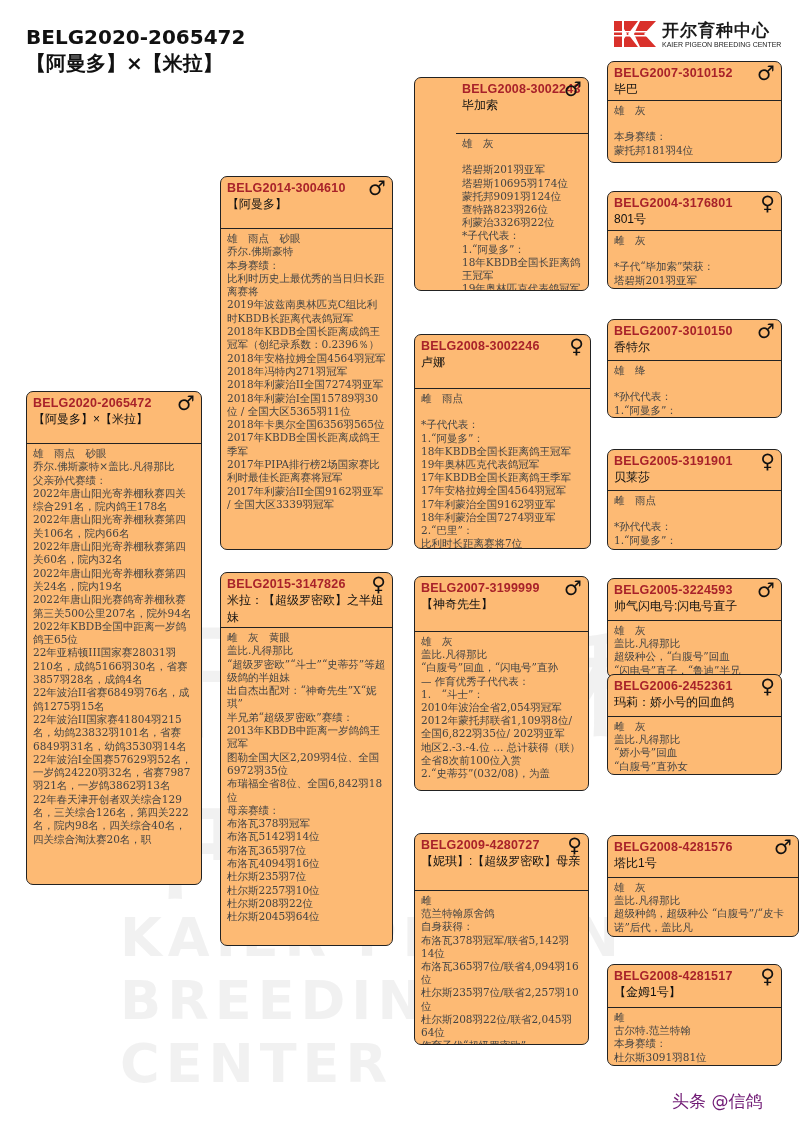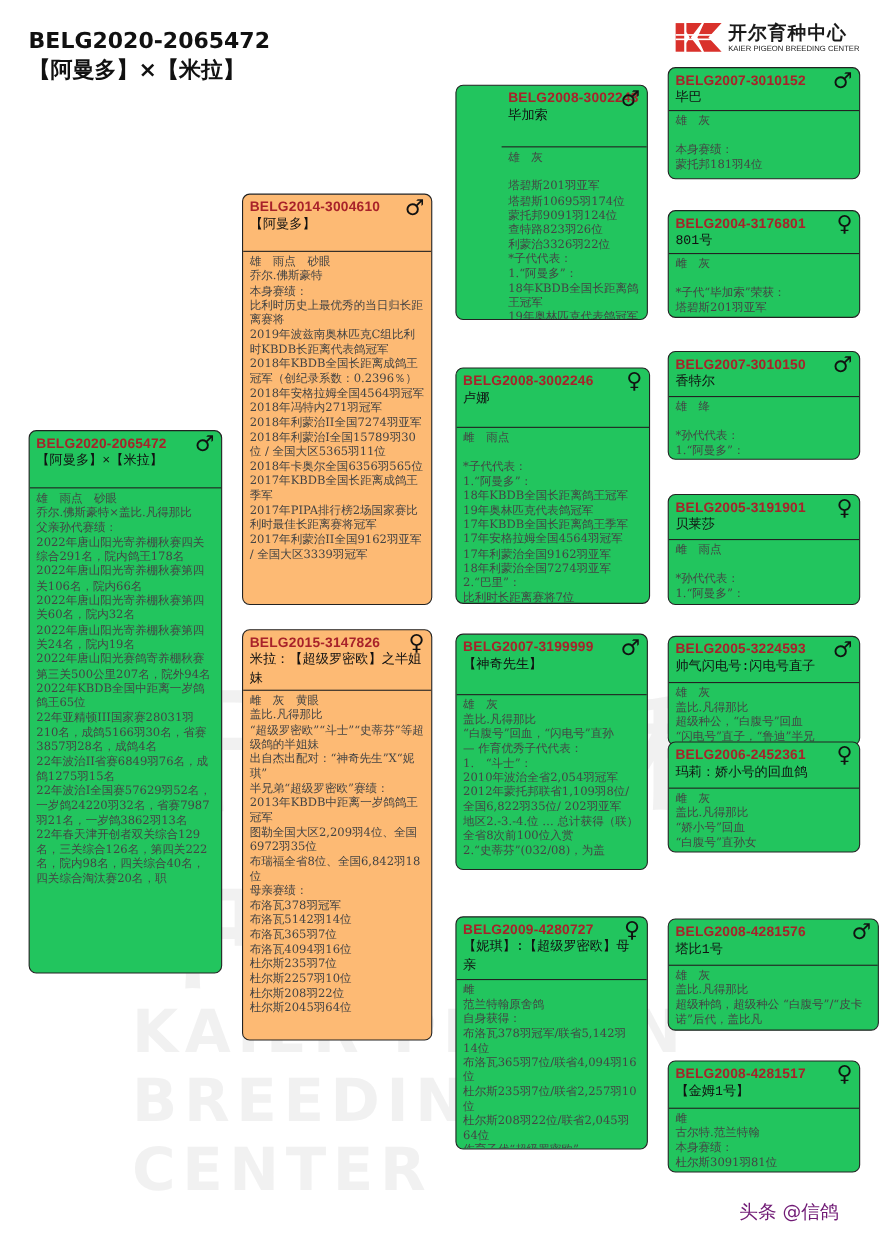--- a/index.html
+++ b/index.html
@@ -13,26 +13,26 @@
   .page-title { position: absolute; left: 26px; top: 24px; font-family: "DejaVu Sans", sans-serif; font-weight: bold; color: #111; z-index: 2; }
   .page-title .t1 { font-size: 20px; line-height: 26px; }
   .page-title .t2 { font-size: 20px; line-height: 26px; }
 
   .logo { position: absolute; left: 614px; top: 16px; width: 175px; height: 36px; z-index: 2; display: flex; align-items: center; }
   .logo svg { width: 44px; height: 30px; }
   .logo .logo-text { margin-left: 4px; }
   .logo .logo-cn { font-family: "DejaVu Sans", sans-serif; font-weight: bold; font-size: 17px; color: #1a1a1a; letter-spacing: 1px; line-height: 20px; }
   .logo .logo-en { font-family: "Liberation Sans", sans-serif; font-size: 7px; color: #222; line-height: 9px; }
 
-  .card { position: absolute; border: 1.5px solid #222; border-radius: 7px; background: #22c55e; overflow: hidden; z-index: 2; }
+  .card { position: absolute; border: 1.5px solid #222; border-radius: 7px; background: #fdba74; overflow: hidden; z-index: 2; }
   .card.pink { background: #fdba74; }
   .card .head { position: relative; border-bottom: 1.5px solid #222; padding: 3px 6px 0 6px; }
   .card .ring { font-family: "Liberation Sans", sans-serif; font-weight: bold; color: #a8222a; font-size: 12.5px; line-height: 16px; letter-spacing: 0.2px; }
   .card .sex { position: absolute; right: 6px; top: 0px; font-family: "DejaVu Sans", sans-serif; font-weight: bold; font-size: 20px; line-height: 22px; color: #111; }
-  .card .name { font-family: Liberation Mono, monospace; font-size: 12px; line-height: 17px; color: #111; }
+  .card .name { font-family: Liberation Sans, sans-serif; font-size: 12px; line-height: 17px; color: #111; }
   .card .body { padding: 3px 6px 0 6px; font-size: 10.5px; line-height: 13.2px; color: #444; }
   .card .body div { white-space: normal; }
   .card.big .body { font-size: 10.5px; line-height: 13.3px; }
 
   .credit { position: absolute; left: 672px; top: 1090px; font-family: "DejaVu Sans", sans-serif; font-size: 17px; color: #701a75; z-index: 2; }
 </style>
 </head>
 <body>
 
 <div class="watermark">
@@ -70,20 +70,21 @@
       <div>乔尔.佛斯豪特×盖比.凡得那比</div>
       <div>父亲孙代赛绩：</div>
       <div>2022年唐山阳光寄养棚秋赛四关综合291名，院内鸽王178名</div>
       <div>2022年唐山阳光寄养棚秋赛第四关106名，院内66名</div>
       <div>2022年唐山阳光寄养棚秋赛第四关60名，院内32名</div>
       <div>2022年唐山阳光寄养棚秋赛第四关24名，院内19名</div>
       <div>2022年唐山阳光赛鸽寄养棚秋赛第三关500公里207名，院外94名</div>
       <div>2022年KBDB全国中距离一岁鸽鸽王65位</div>
       <div>22年亚精顿III国家赛28031羽210名，成鸽5166羽30名，省赛3857羽28名，成鸽4名</div>
       <div>22年波治II省赛6849羽76名，成鸽1275羽15名</div>
+      <div>22年波治II国家赛41804羽215名，幼鸽23832羽101名，省赛6849羽31名，幼鸽3530羽14名</div>
       <div>22年波治I全国赛57629羽52名，一岁鸽24220羽32名，省赛7987羽21名，一岁鸽3862羽13名</div>
       <div>22年春天津开创者双关综合129名，三关综合126名，第四关222名，院内98名，四关综合40名，四关综合淘汰赛20名，职</div>
     </div>
 </div>
 
 <div class="card pink big" style="left:220px; top:176px; width:173px; height:374px;">
   <div class="head" style="height:52px;">
     <div class="ring">BELG2014-3004610</div>
     <div class="sex">♂</div>
     <div class="name">【阿曼多】</div>

